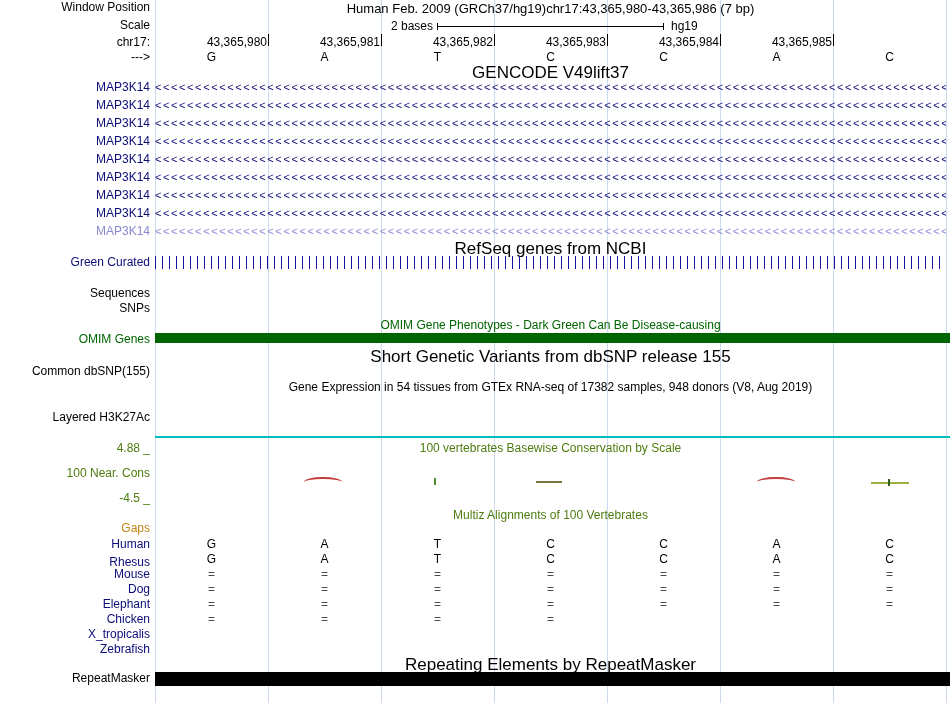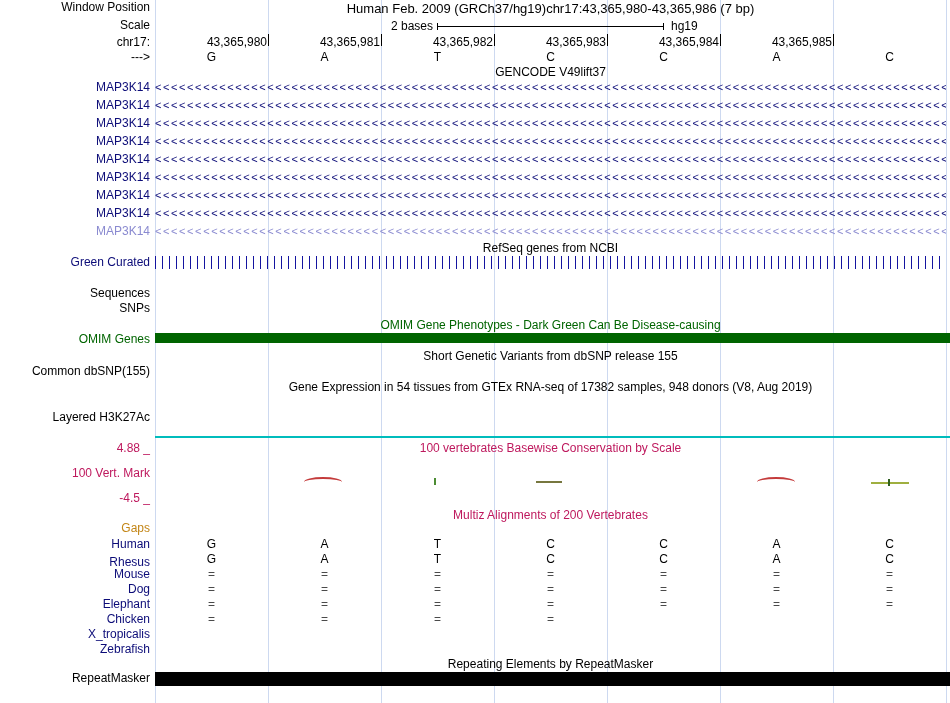--- a/index.html
+++ b/index.html
@@ -1,25 +1,25 @@
 <!DOCTYPE html>
 <html><head>
 <meta charset="utf-8">
 <style>
   html,body{margin:0;padding:0;background:#fff;}
   .stage{position:relative;width:950px;height:703px;background:#fff;
          font-family:"Liberation Sans","DejaVu Sans",sans-serif;font-size:12px;color:#000;overflow:hidden;}
   .abs{position:absolute;}
   .llabel{position:absolute;left:0;width:150px;text-align:right;white-space:nowrap;line-height:13px;}
   .ctitle{position:absolute;left:155px;width:791px;text-align:center;line-height:13px;white-space:nowrap;}
-  .t11{font-size:12px;}
+  .t11{font-size:17px;}
   .t13{font-size:13px;}
   .c-blue{color:#0C0C78;}
   .c-lblue{color:#8A8AD0;}
-  .c-cons{color:#be185d;}
+  .c-cons{color:#4d7c0f;}
   .c-green{color:#006400;}
   .c-orange{color:#C38617;}
   .guide{position:absolute;top:0;width:1px;height:703px;background:#CDD9F0;}
   .coord{position:absolute;width:94px;text-align:right;line-height:13px;}
   .rtick{position:absolute;width:1px;height:12px;background:#000;}
   .bcell{position:absolute;width:113px;text-align:center;line-height:13px;}
   .gap-cell{color:#4A4A4A;}
   .header-center{position:absolute;left:155px;top:1px;width:791px;display:flex;justify-content:center;gap:0;white-space:nowrap;}
   .arrows{position:absolute;left:155px;width:791px;height:14px;overflow:hidden;
           font-size:11px;letter-spacing:1.6px;line-height:13px;white-space:nowrap;}
@@ -119,30 +119,30 @@
 
   <div class="ctitle t11" style="top:350px">Short Genetic Variants from dbSNP release 155</div>
   <div class="llabel" style="top:365px">Common dbSNP(155)</div>
 
   <div class="ctitle" style="top:381px">Gene Expression in 54 tissues from GTEx RNA-seq of 17382 samples, 948 donors (V8, Aug 2019)</div>
   <div class="llabel" style="top:411px">Layered H3K27Ac</div>
   <div class="bar" style="top:436px;height:2px;background:#00BCBC"></div>
 
   <div class="llabel c-cons" style="top:442px">4.88 _</div>
   <div class="ctitle c-cons" style="top:442px">100 vertebrates Basewise Conservation by Scale</div>
-  <div class="llabel c-cons" style="top:467px">100 Vert. Mark</div>
+  <div class="llabel c-cons" style="top:467px">100 Near. Cons</div>
   <div class="cons-arc" style="left:304px;top:477px;width:38px"></div>
   <div class="cons-tick" style="left:434px;top:478px"></div>
   <div class="cons-dash" style="left:536px;top:481px;width:26px;background:#77773F"></div>
   <div class="cons-arc" style="left:757px;top:477px;width:38px"></div>
   <div class="cons-dash" style="left:871px;top:482px;width:38px;background:#9FAF3F"></div>
   <div class="cons-tick" style="left:888px;top:479px;background:#2F5F1F"></div>
   <div class="llabel c-cons" style="top:492px">-4.5 _</div>
 
-  <div class="ctitle c-cons" style="top:509px">Multiz Alignments of 200 Vertebrates</div>
+  <div class="ctitle c-cons" style="top:509px">Multiz Alignments of 100 Vertebrates</div>
   <div class="llabel c-orange" style="top:522px">Gaps</div>
 
   <div class="llabel c-blue" style="top:538px">Human</div>
   <div class="bcell" style="left:155px;top:538px">G</div>
   <div class="bcell" style="left:268px;top:538px">A</div>
   <div class="bcell" style="left:381px;top:538px">T</div>
   <div class="bcell" style="left:494px;top:538px">C</div>
   <div class="bcell" style="left:607px;top:538px">C</div>
   <div class="bcell" style="left:720px;top:538px">A</div>
   <div class="bcell" style="left:833px;top:538px">C</div>

